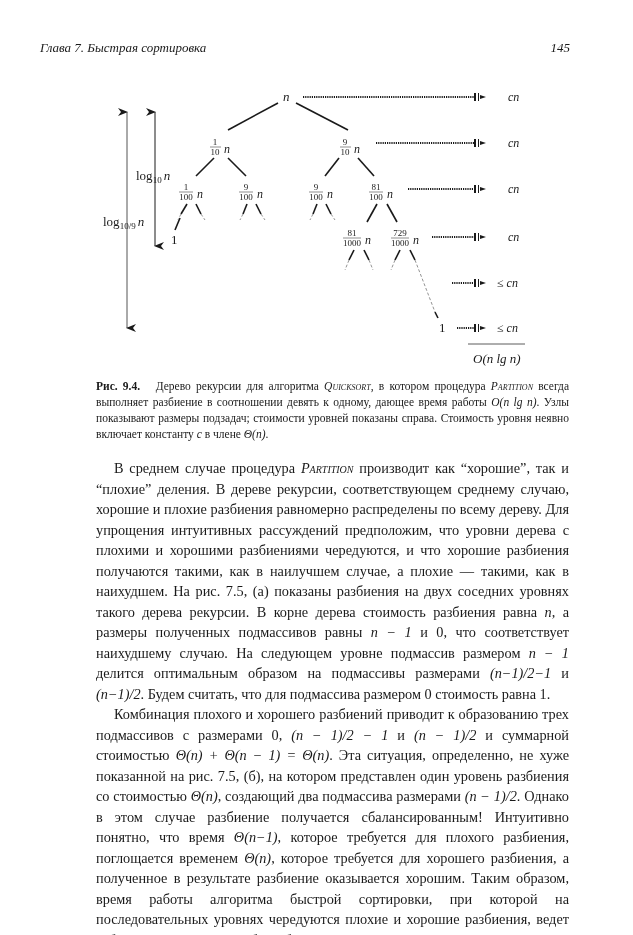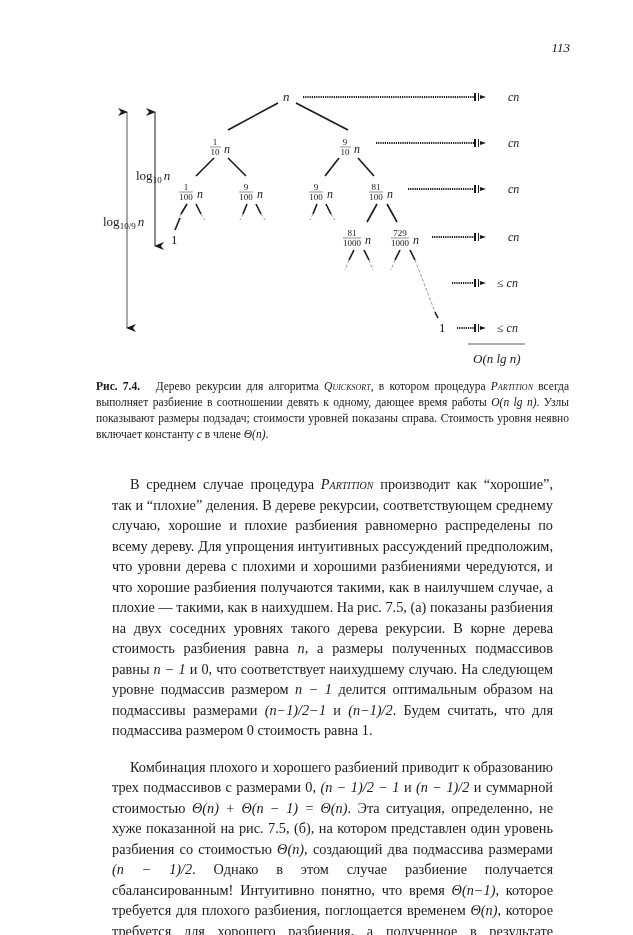--- a/index.html
+++ b/index.html
@@ -11,29 +11,30 @@
   .figure { position: absolute; left: 0; top: 0; width: 633px; height: 380px; }
   .figure svg { position: absolute; left: 0; top: 0; }
   .fig-text { font-family: "Liberation Serif", "DejaVu Serif", serif; fill: #1a1a1a; }
   .fig-it { font-style: italic; }
   .frac { font-size: 9px; }
   .caption { position: absolute; left: 96px; top: 378px; width: 473px;
              font-size: 11.5px; line-height: 16px; text-align: justify; }
   .caption b { font-weight: bold; }
   .body-text { position: absolute; left: 96px; top: 458px; width: 473px;
                font-size: 14.3px; line-height: 20.5px; text-align: justify; }
-  .body-text p { margin: 16px; text-indent: 18px; }
+  .body-text p { margin: 0; text-indent: 18px; }
   .sc { font-variant: small-caps; font-style: italic; }
   .m { font-style: italic; }
 </style>
 </head>
 <body>
 
 <div class="running-head">
-  <span class="page-num">113</span>
+  <span>Глава 7. Быстрая сортировка</span>
+  <span class="page-num">145</span>
 </div>
 
 <div class="figure">
   <svg width="633" height="380" viewBox="0 0 633 380">
     <defs>
       <marker id="ah" markerWidth="8" markerHeight="10" refX="4" refY="9" orient="auto">
         <path d="M0,0 L4,10 L8,0 L4,3 Z" fill="#1a1a1a"></path>
       </marker>
       <marker id="ahup" markerWidth="8" markerHeight="10" refX="4" refY="1" orient="auto">
         <path d="M0,10 L4,0 L8,10 L4,7 Z" fill="#1a1a1a"></path>
@@ -162,20 +163,20 @@
     <text class="fig-text fig-it" x="508" y="193" font-size="12">cn</text>
     <text class="fig-text fig-it" x="508" y="241" font-size="12">cn</text>
     <text class="fig-text fig-it" x="497" y="287" font-size="12">≤ cn</text>
     <text class="fig-text fig-it" x="497" y="332" font-size="12">≤ cn</text>
     <line x1="468" y1="344" x2="525" y2="344" stroke="#333" stroke-width="0.8"></line>
     <text class="fig-text fig-it" x="473" y="363" font-size="13">O(n lg n)</text>
   </svg>
 </div>
 
 <div class="caption">
-  <b>Рис. 7.4.</b>&nbsp;&nbsp;
+  <b>Рис. 9.4.</b>&nbsp;&nbsp;
   <span>Дерево рекурсии для алгоритма </span><span class="sc">Quicksort</span><span>, в котором процедура </span><span class="sc">Partition</span><span> всегда выполняет разбиение в соотношении девять к одному, дающее время работы </span><span class="m">O(n lg n)</span><span>. Узлы показывают размеры подзадач; стоимости уровней показаны справа. Стоимость уровня неявно включает константу </span><span class="m">c</span><span> в члене </span><span class="m">Θ(n)</span><span>.</span>
 </div>
 
 <div class="body-text">
   <p><span>В среднем случае процедура </span><span class="sc">Partition</span><span> производит как “хорошие”, так и “плохие” деления. В дереве рекурсии, соответствующем среднему случаю, хорошие и плохие разбиения равномерно распределены по всему дереву. Для упрощения интуитивных рассуждений предположим, что уровни дерева с плохими и хорошими разбиениями чередуются, и что хорошие разбиения получаются такими, как в наилучшем случае, а плохие — такими, как в наихудшем. На рис. 7.5, (а) показаны разбиения на двух соседних уровнях такого дерева рекурсии. В корне дерева стоимость разбиения равна </span><span class="m">n</span><span>, а размеры полученных подмассивов равны </span><span class="m">n − 1</span><span> и 0, что соответствует наихудшему случаю. На следующем уровне подмассив размером </span><span class="m">n − 1</span><span> делится оптимальным образом на подмассивы размерами </span><span class="m">(n−1)/2−1</span><span> и </span><span class="m">(n−1)/2</span><span>. Будем считать, что для подмассива размером 0 стоимость равна 1.</span></p>
   <p><span>Комбинация плохого и хорошего разбиений приводит к образованию трех подмассивов с размерами 0, </span><span class="m">(n − 1)/2 − 1</span><span> и </span><span class="m">(n − 1)/2</span><span> и суммарной стоимостью </span><span class="m">Θ(n) + Θ(n − 1) = Θ(n)</span><span>. Эта ситуация, определенно, не хуже показанной на рис. 7.5, (б), на котором представлен один уровень разбиения со стоимостью </span><span class="m">Θ(n)</span><span>, создающий два подмассива размерами </span><span class="m">(n − 1)/2</span><span>. Однако в этом случае разбиение получается сбалансированным! Интуитивно понятно, что время </span><span class="m">Θ(n−1)</span><span>, которое требуется для плохого разбиения, поглощается временем </span><span class="m">Θ(n)</span><span>, которое требуется для хорошего разбиения, а полученное в результате разбиение оказывается хорошим. Таким образом, время работы алгоритма быстрой сортировки, при которой на последовательных уровнях чередуются плохие и хорошие разбиения, ведет себя так же, как время работы быстрой сортировки для одних лишь хороших разбиений. Оно также равно </span></p>
 </div>
 
 </body></html>

